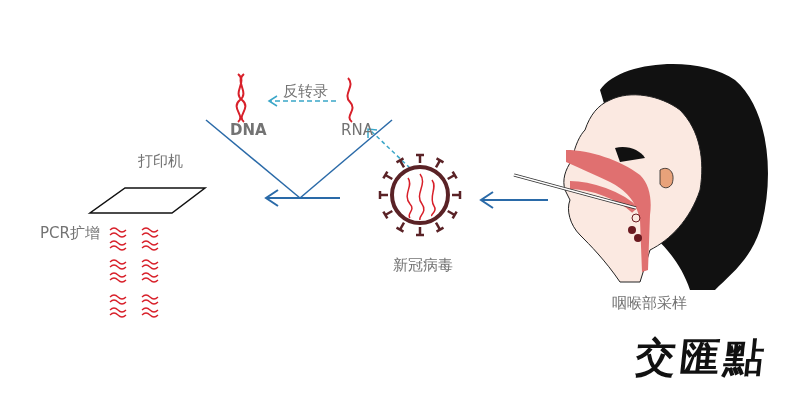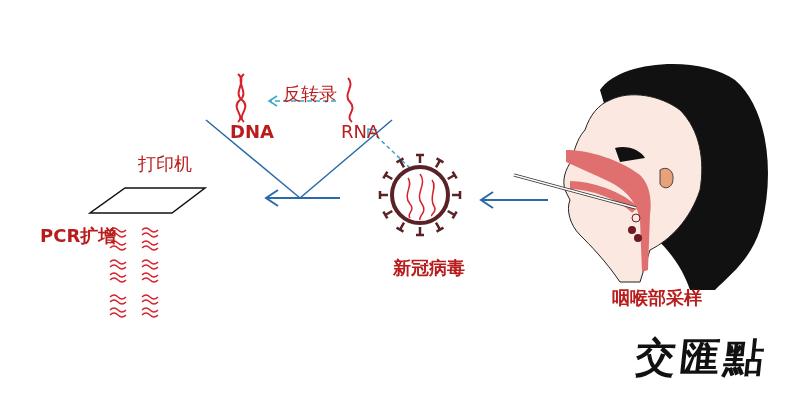--- a/index.html
+++ b/index.html
@@ -1,19 +1,19 @@
 <!DOCTYPE html>
 <html><head>
 <meta charset="utf-8">
 <style>
   html,body{margin:0;padding:0;background:#ffffff;}
   body{width:800px;height:400px;position:relative;overflow:hidden;font-family:"DejaVu Sans","Liberation Sans",sans-serif;}
   svg{position:absolute;left:0;top:0;}
-  .lbl{position:absolute;white-space:nowrap;color:#b91c1c;font-size:18px;}
-  .bold{font-weight:bold;text-align:center;}
+  .lbl{position:absolute;white-space:nowrap;color:#737373;font-size:15px;}
+  .bold{font-weight:normal;text-align:center;}
   .seal{position:absolute;left:636px;top:330px;font-family:"DejaVu Serif",serif;font-size:40px;font-weight:bold;letter-spacing:4px;color:#111;transform:skewX(-6deg);}
 </style>
 </head>
 <body>
 
 <svg width="800" height="400" viewBox="0 0 800 400">
 
   <g stroke="#d8202a" stroke-width="2" fill="none">
     <path d="M238 74 C248 82,232 92,242 100 C252 108,236 116,244 122"></path>
     <path d="M244 74 C234 82,250 92,240 100 C230 108,246 116,238 122"></path>
@@ -125,14 +125,14 @@
     <line x1="514" y1="175" x2="636" y2="208" stroke="#fff" stroke-width="1.4"></line>
   </g>
 </svg>
 
 <div class="lbl" style="left:283px;top:82px;">反转录</div>
 <div class="lbl" style="left:230px;top:121px;font-weight:bold;">DNA</div>
 <div class="lbl" style="left:341px;top:121px;">RNA</div>
 <div class="lbl" style="left:138px;top:152px;">打印机</div>
 <div class="lbl bold" style="left:40px;top:224px;">PCR扩增</div>
 <div class="lbl bold" style="left:393px;top:256px;">新冠病毒</div>
-<div class="lbl bold" style="left:612px;top:286px;">咽喉部采样</div>
+<div class="lbl bold" style="left:612px;top:294px;">咽喉部采样</div>
 <div class="seal">交匯點</div>
 
 </body></html>

